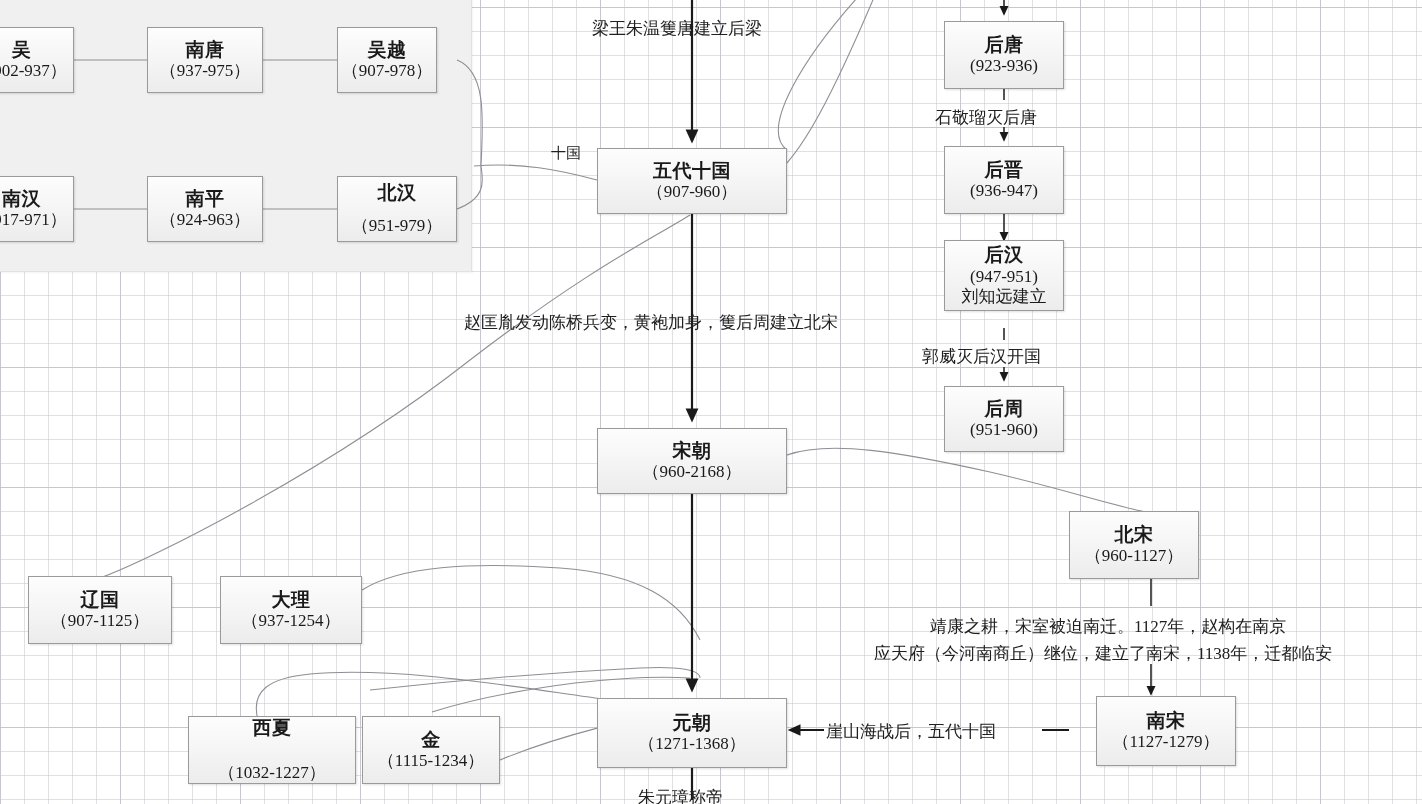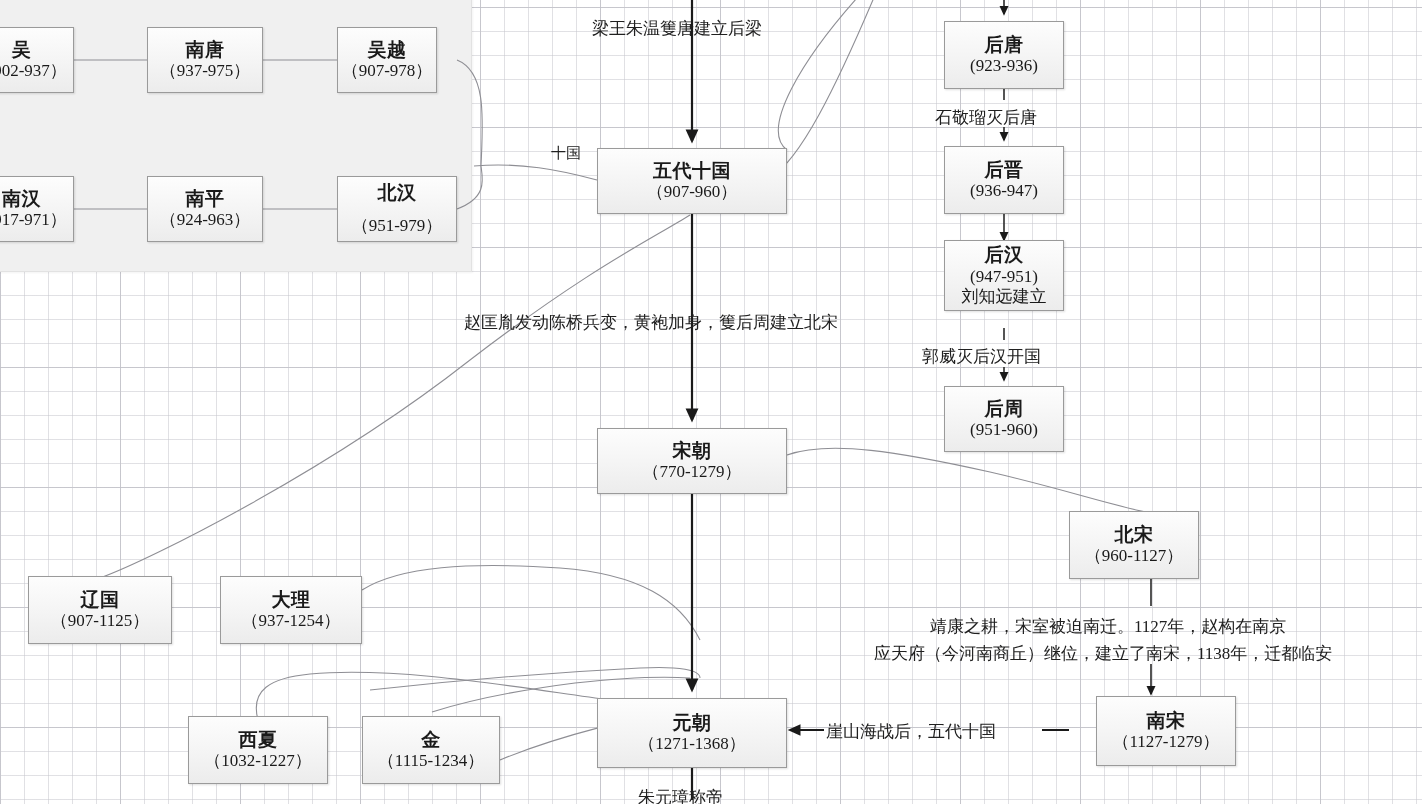--- a/index.html
+++ b/index.html
@@ -186,21 +186,21 @@
     <span class="yr">（951-979）</span>
   </div>
 
   <div class="node" style="left:597px; top:148px; width:190px; height:66px;">
     <span class="nm">五代十国</span>
     <span class="yr">（907-960）</span>
   </div>
 
   <div class="node" style="left:597px; top:428px; width:190px; height:66px;">
     <span class="nm">宋朝</span>
-    <span class="yr">（770-1279）</span>
+    <span class="yr">（960-2168）</span>
   </div>
 
   <div class="node" style="left:597px; top:698px; width:190px; height:70px;">
     <span class="nm">元朝</span>
     <span class="yr">（1271-1368）</span>
   </div>
 
   <div class="node" style="left:944px; top:21px; width:120px; height:68px;">
     <span class="nm">后唐</span>
     <span class="yr">(923-936)</span>
@@ -235,21 +235,21 @@
   <div class="node" style="left:28px; top:576px; width:144px; height:68px;text-align:center;">
     <span class="nm">辽国</span>
     <span class="yr">（907-1125）</span>
   </div>
 
   <div class="node" style="left:220px; top:576px; width:142px; height:68px;">
     <span class="nm">大理</span>
     <span class="yr">（937-1254）</span>
   </div>
 
-  <div class="node" style="left:188px; top:716px; width:140px; height:68px;">
+  <div class="node" style="left:188px; top:716px; width:168px; height:68px;justify-content:space-between;">
     <span class="nm">西夏</span>
     <span class="yr">（1032-1227）</span>
   </div>
 
   <div class="node" style="left:362px; top:716px; width:138px; height:68px;">
     <span class="nm">金</span>
     <span class="yr">（1115-1234）</span>
   </div>
 
   <div class="edgelabel" style="left:592px; top:17px;">梁王朱温篗唐建立后梁</div>

